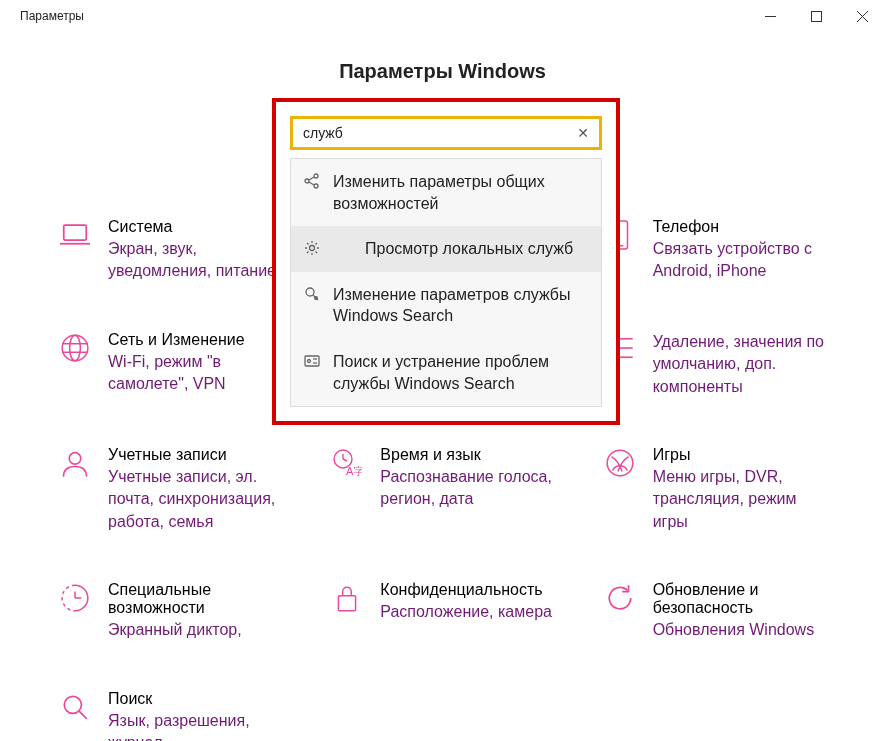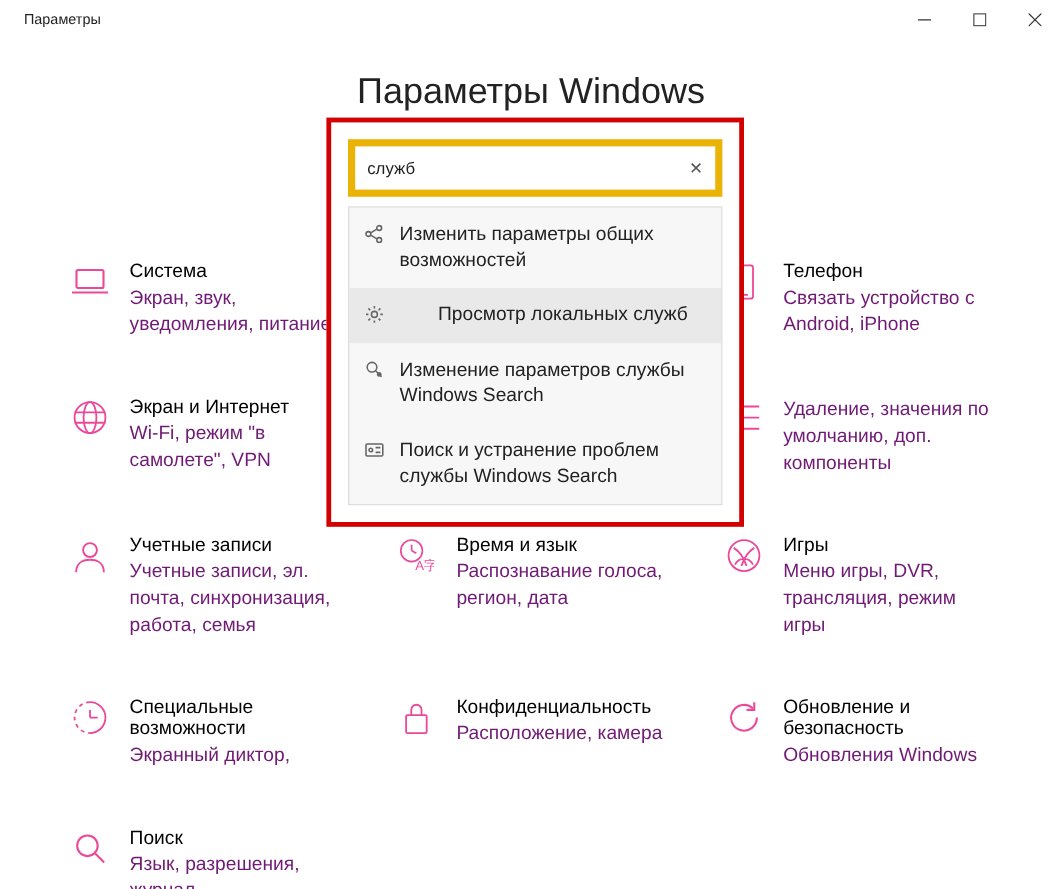--- a/index.html
+++ b/index.html
@@ -24,37 +24,37 @@
   width: 46px;
   height: 32px;
   display: flex;
   align-items: center;
   justify-content: center;
   font-size: 13px;
   color: #333;
 }
 .heading {
   text-align: center;
-  font-size: 30px;
-  font-weight: 400;
+  font-size: 20px;
+  font-weight: 700;
   color: #222;
   margin-top: 28px;
 }
 .search-panel {
   position: absolute;
   left: 272px;
   top: 98px;
   width: 348px;
   border: 4px solid #d20000;
   background: #fff;
 }
 .search-box {
   margin: 14px 14px 4px 14px;
-  border: 6px solid #eab308;
-  height: 48px;
+  border: 3px solid #eab308;
+  height: 34px;
   display: flex;
   align-items: center;
   padding: 0 6px 0 10px;
 }
 .search-box input {
   flex: 1;
   border: none;
   outline: none;
   font-size: 14px;
   font-family: inherit;
@@ -188,21 +188,21 @@
   <div class="cell">
     <span class="icon">
       <svg viewBox="0 0 28 28" fill="none" stroke="currentColor" stroke-width="1.4">
           <circle cx="14" cy="14" r="12"></circle>
           <ellipse cx="14" cy="14" rx="5" ry="12"></ellipse>
           <line x1="2" y1="10" x2="26" y2="10"></line>
           <line x1="2" y1="18" x2="26" y2="18"></line>
         </svg>
     </span>
     <div class="txt">
-      <div class="title">Экран и Интернет</div>
+      <div class="title">Сеть и Изменение</div>
       <div class="sub">Wi-Fi, режим "в самолете", VPN</div>
     </div>
   </div>
   <div></div>
 
   <div class="cell">
     <span class="icon">
       <svg viewBox="0 0 26 26" fill="none" stroke="currentColor" stroke-width="1.4">
           <line x1="2" y1="5" x2="24" y2="5"></line>
           <line x1="2" y1="13" x2="24" y2="13"></line>

